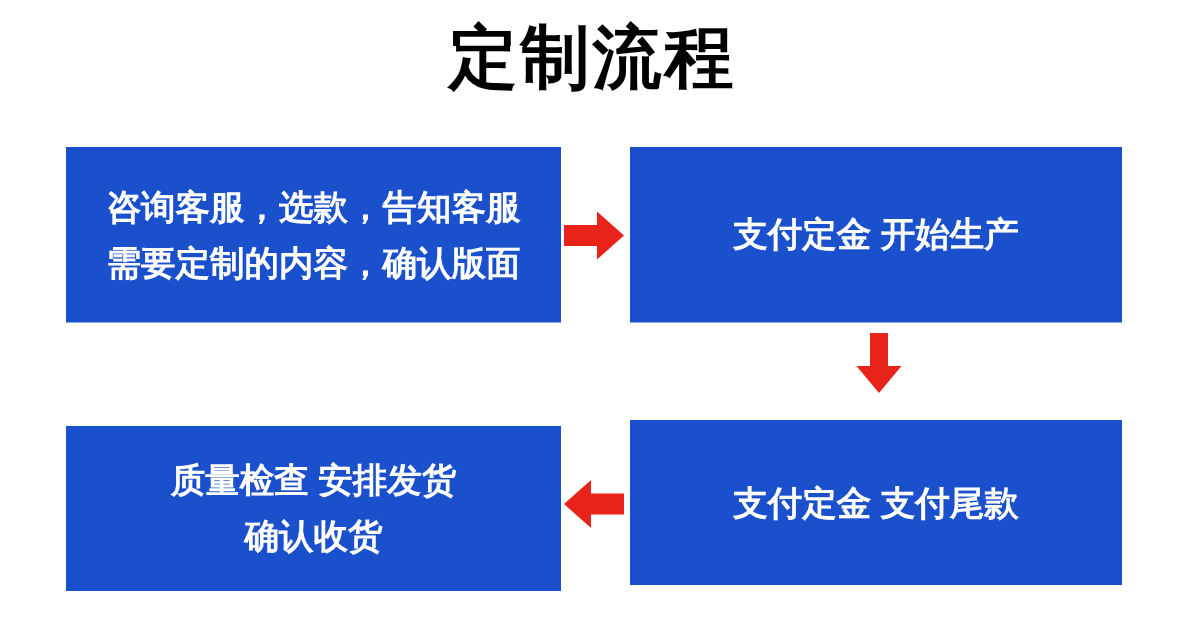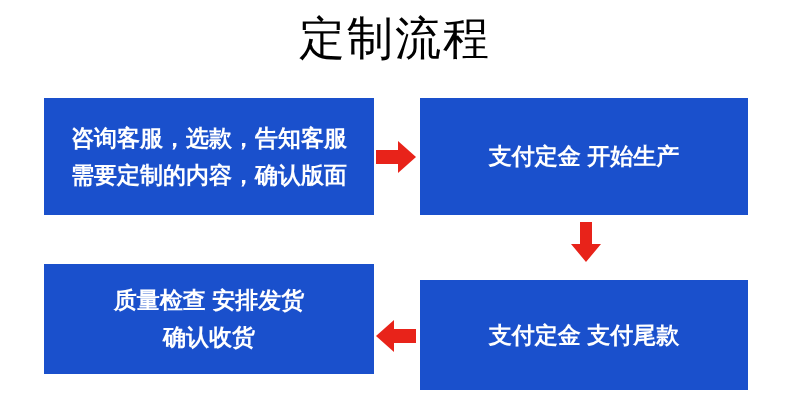--- a/index.html
+++ b/index.html
@@ -18,21 +18,21 @@
     width: 790px;
     height: 414px;
   }
   .title {
     position: absolute;
     left: 0;
     top: 8px;
     width: 790px;
     text-align: center;
     font-size: 46px;
-    font-weight: normal;
+    font-weight: bold;
     color: #000000;
     letter-spacing: 2px;
     line-height: 60px;
   }
   .box {
     position: absolute;
     background: #1a50cc;
     color: #ffffff;
     display: flex;
     align-items: center;
@@ -56,21 +56,21 @@
   }
   #box-deposit {
     left: 420px;
     top: 98px;
     width: 328px;
     height: 117px;
     text-align: right;
   }
   #box-inspect {
     left: 44px;
-    top: 264px;
+    top: 284px;
     width: 330px;
     height: 110px;
   }
   #box-finish {
     left: 420px;
     top: 280px;
     width: 328px;
     height: 110px;
   }
   .arrow {

